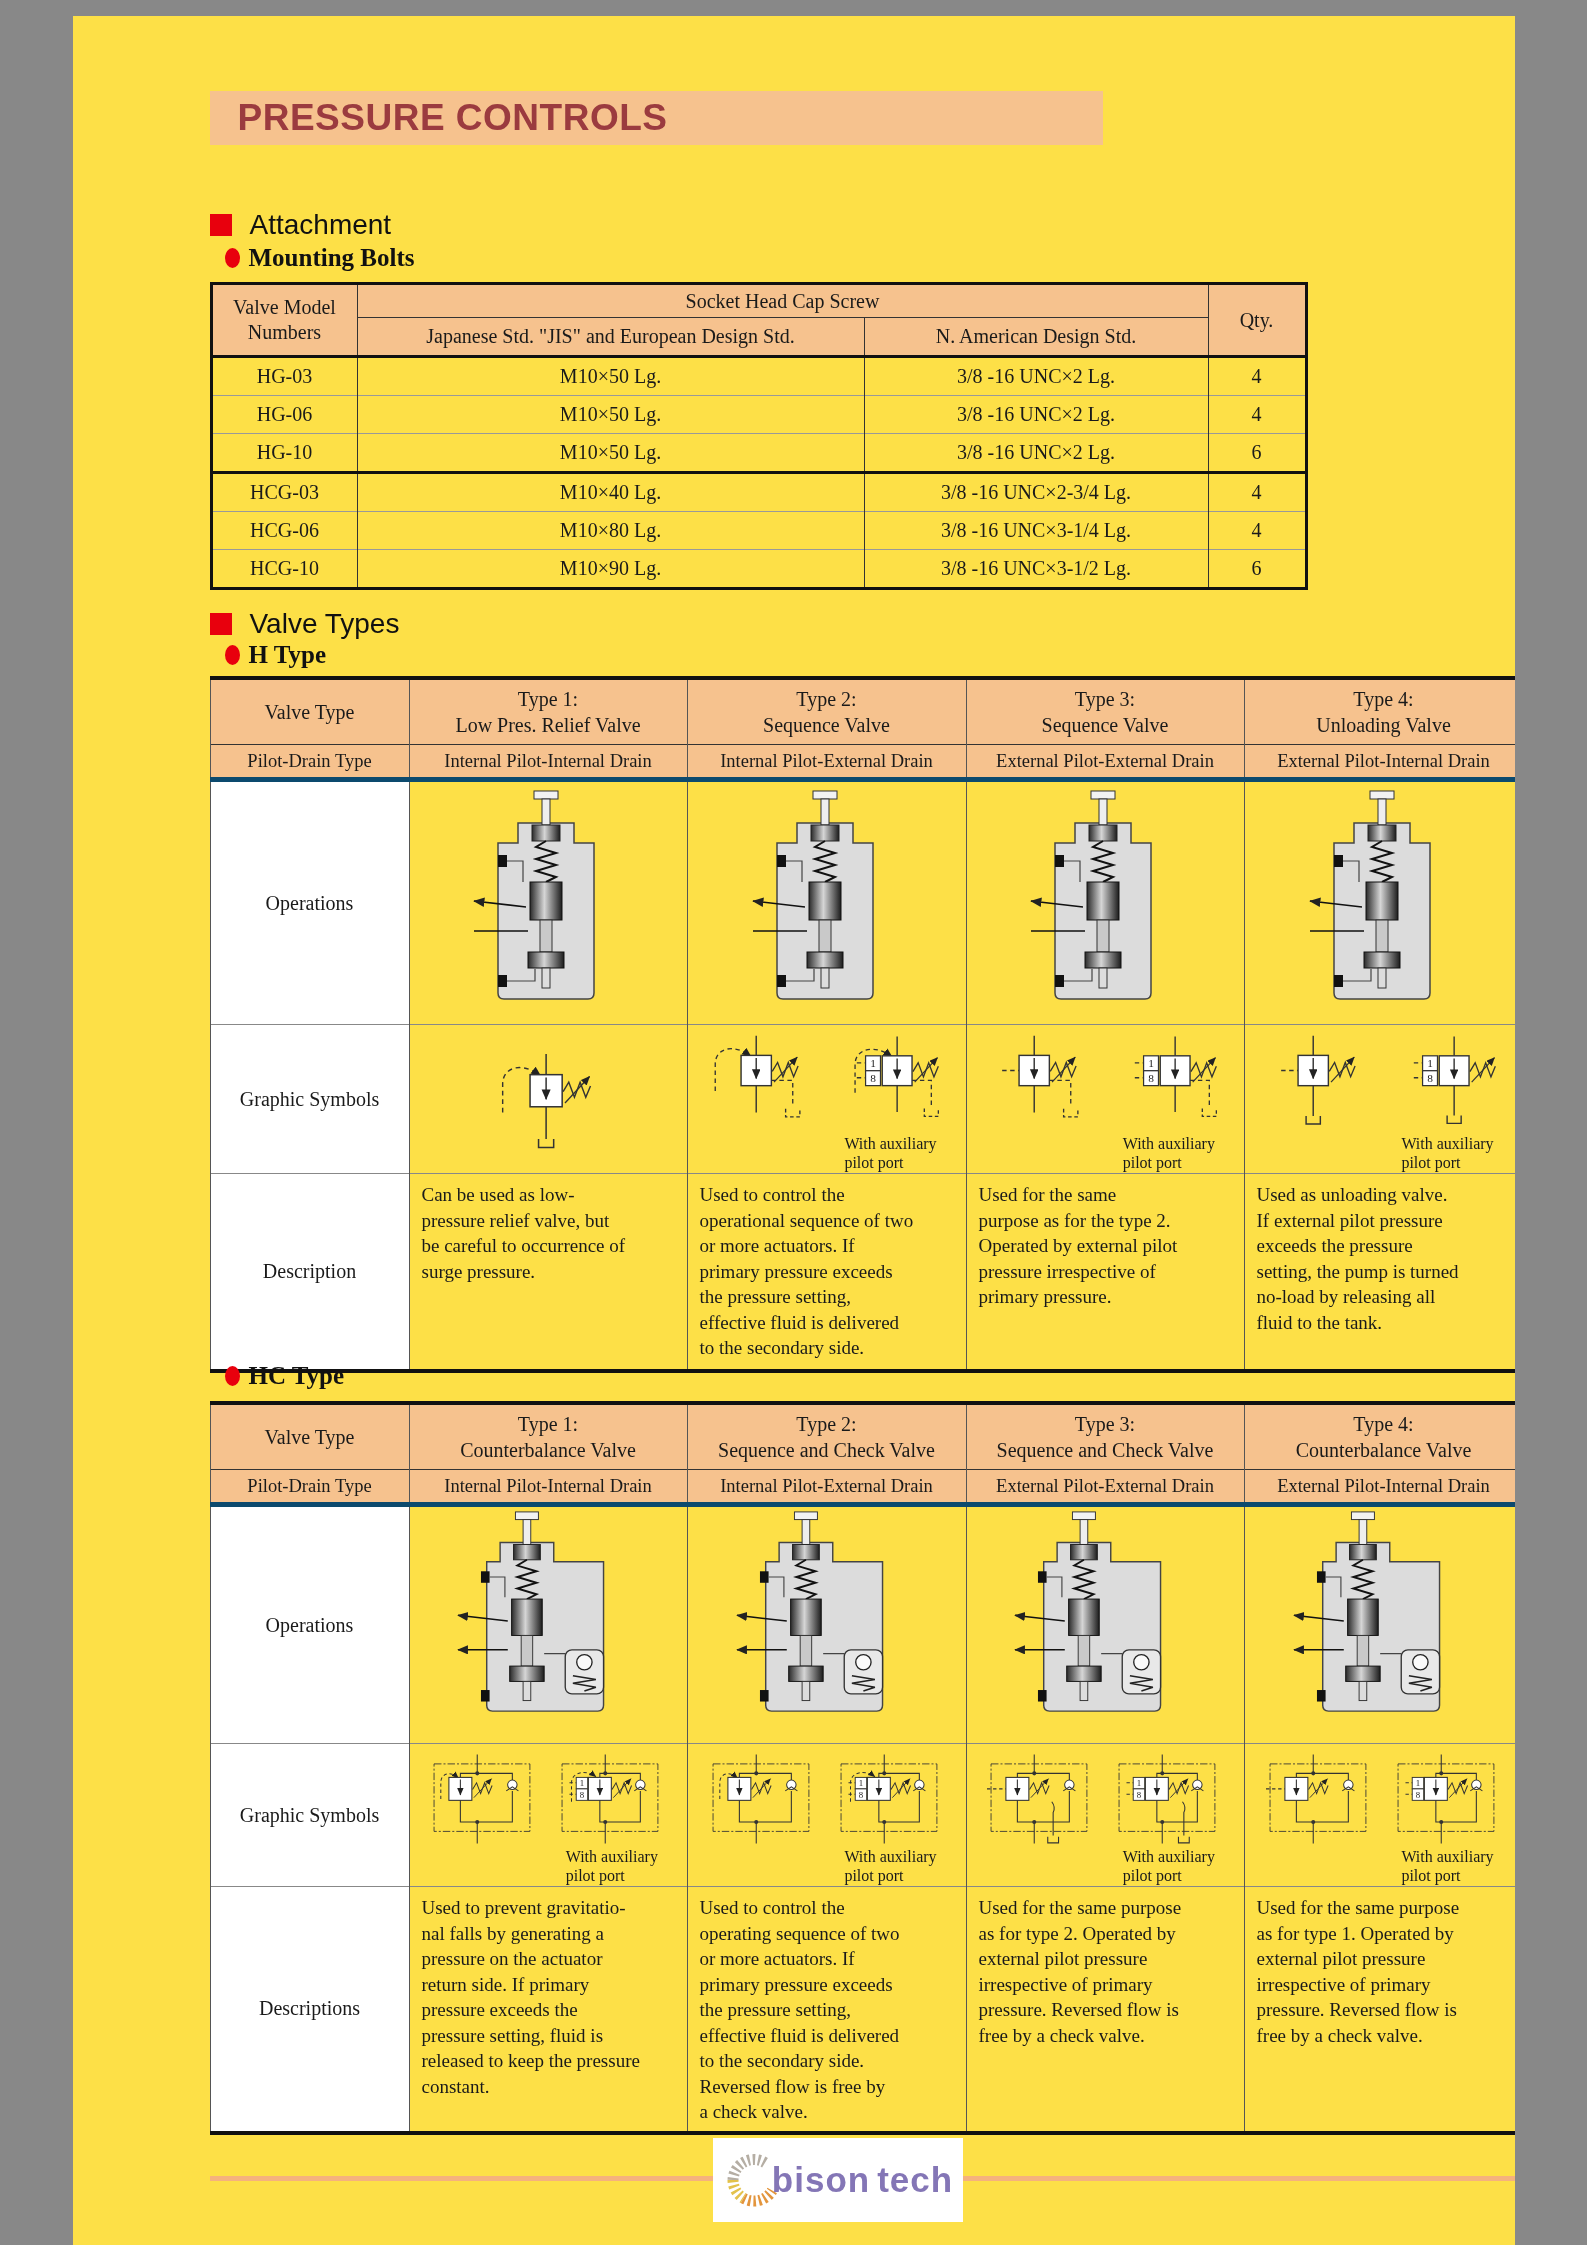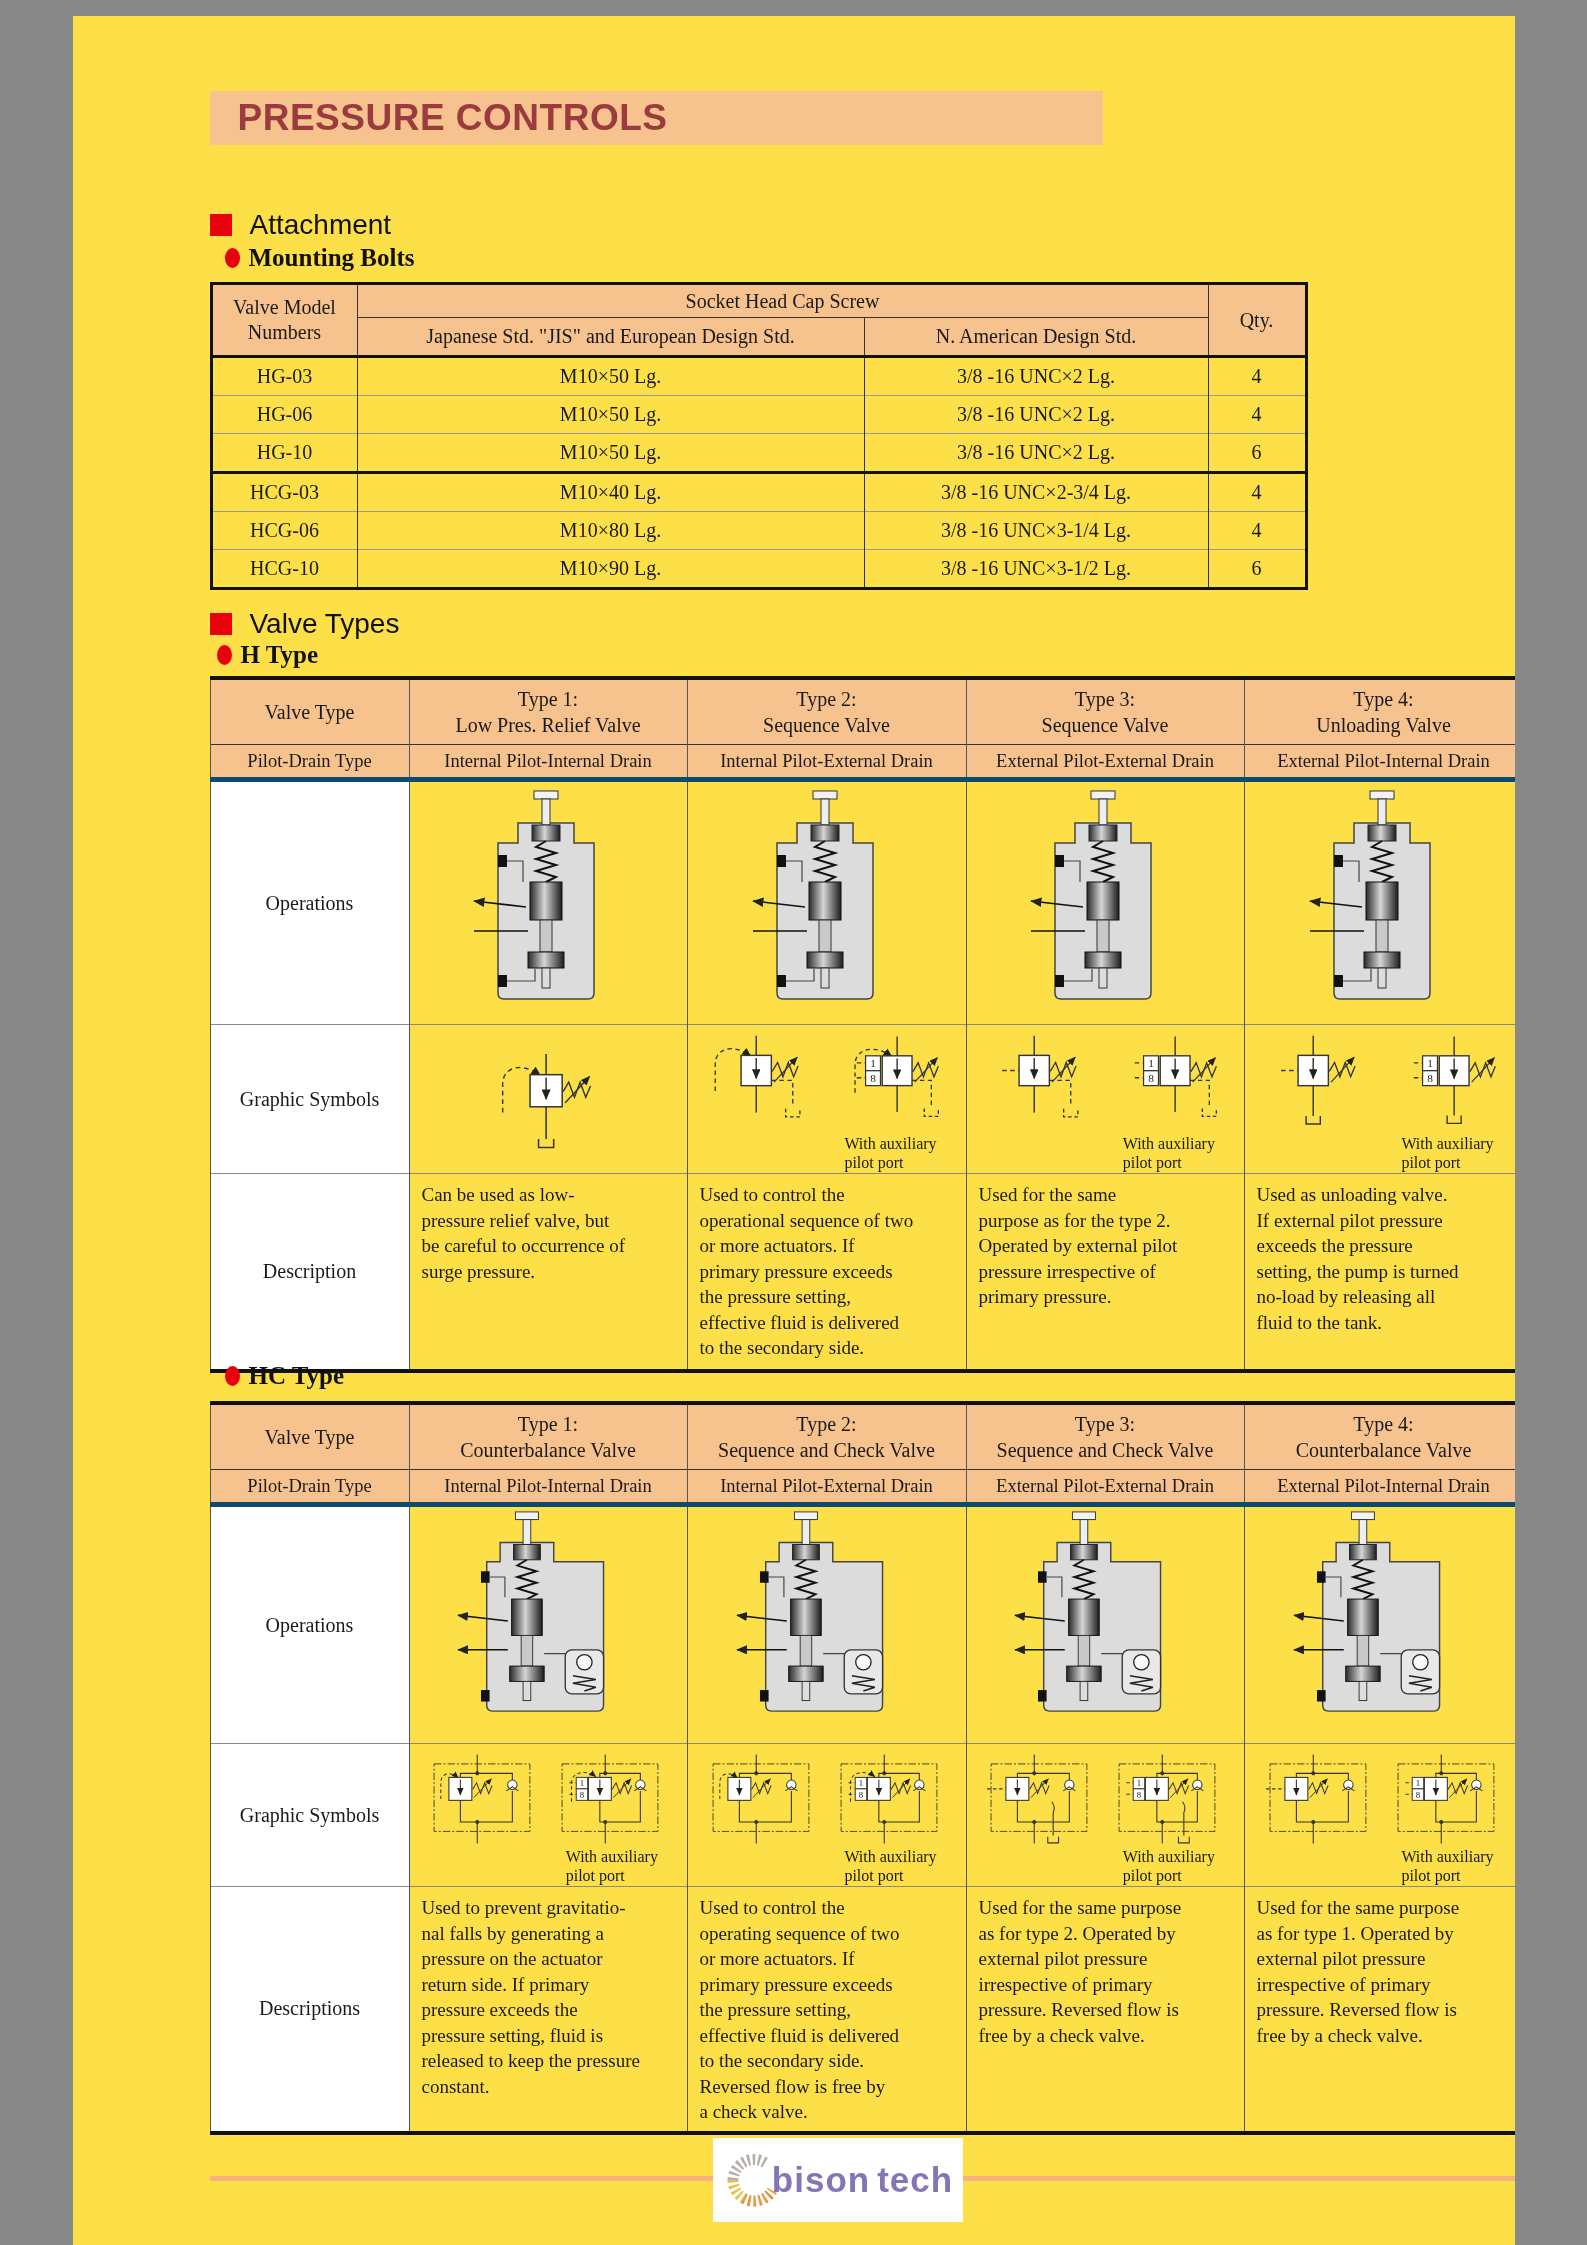--- a/index.html
+++ b/index.html
@@ -215,21 +215,21 @@
         <td>3/8 -16 UNC×3-1/2 Lg.</td>
         <td>6</td>
       </tr>
     </tbody>
   </table>
 
   <div class="sec-head" style="left:137px;top:592px">
     <span class="sq"></span>
     <span>Valve Types</span>
   </div>
-  <div class="sub-head" style="left:144px;top:625px">
+  <div class="sub-head" style="left:152px;top:625px">
     <span class="dot"></span>
     <span>H Type</span>
   </div>
 
   <table class="vt" style="top:660px">
     <colgroup>
         <col style="width:199px">
         <col style="width:278px">
         <col style="width:279px">
         <col style="width:278px">

